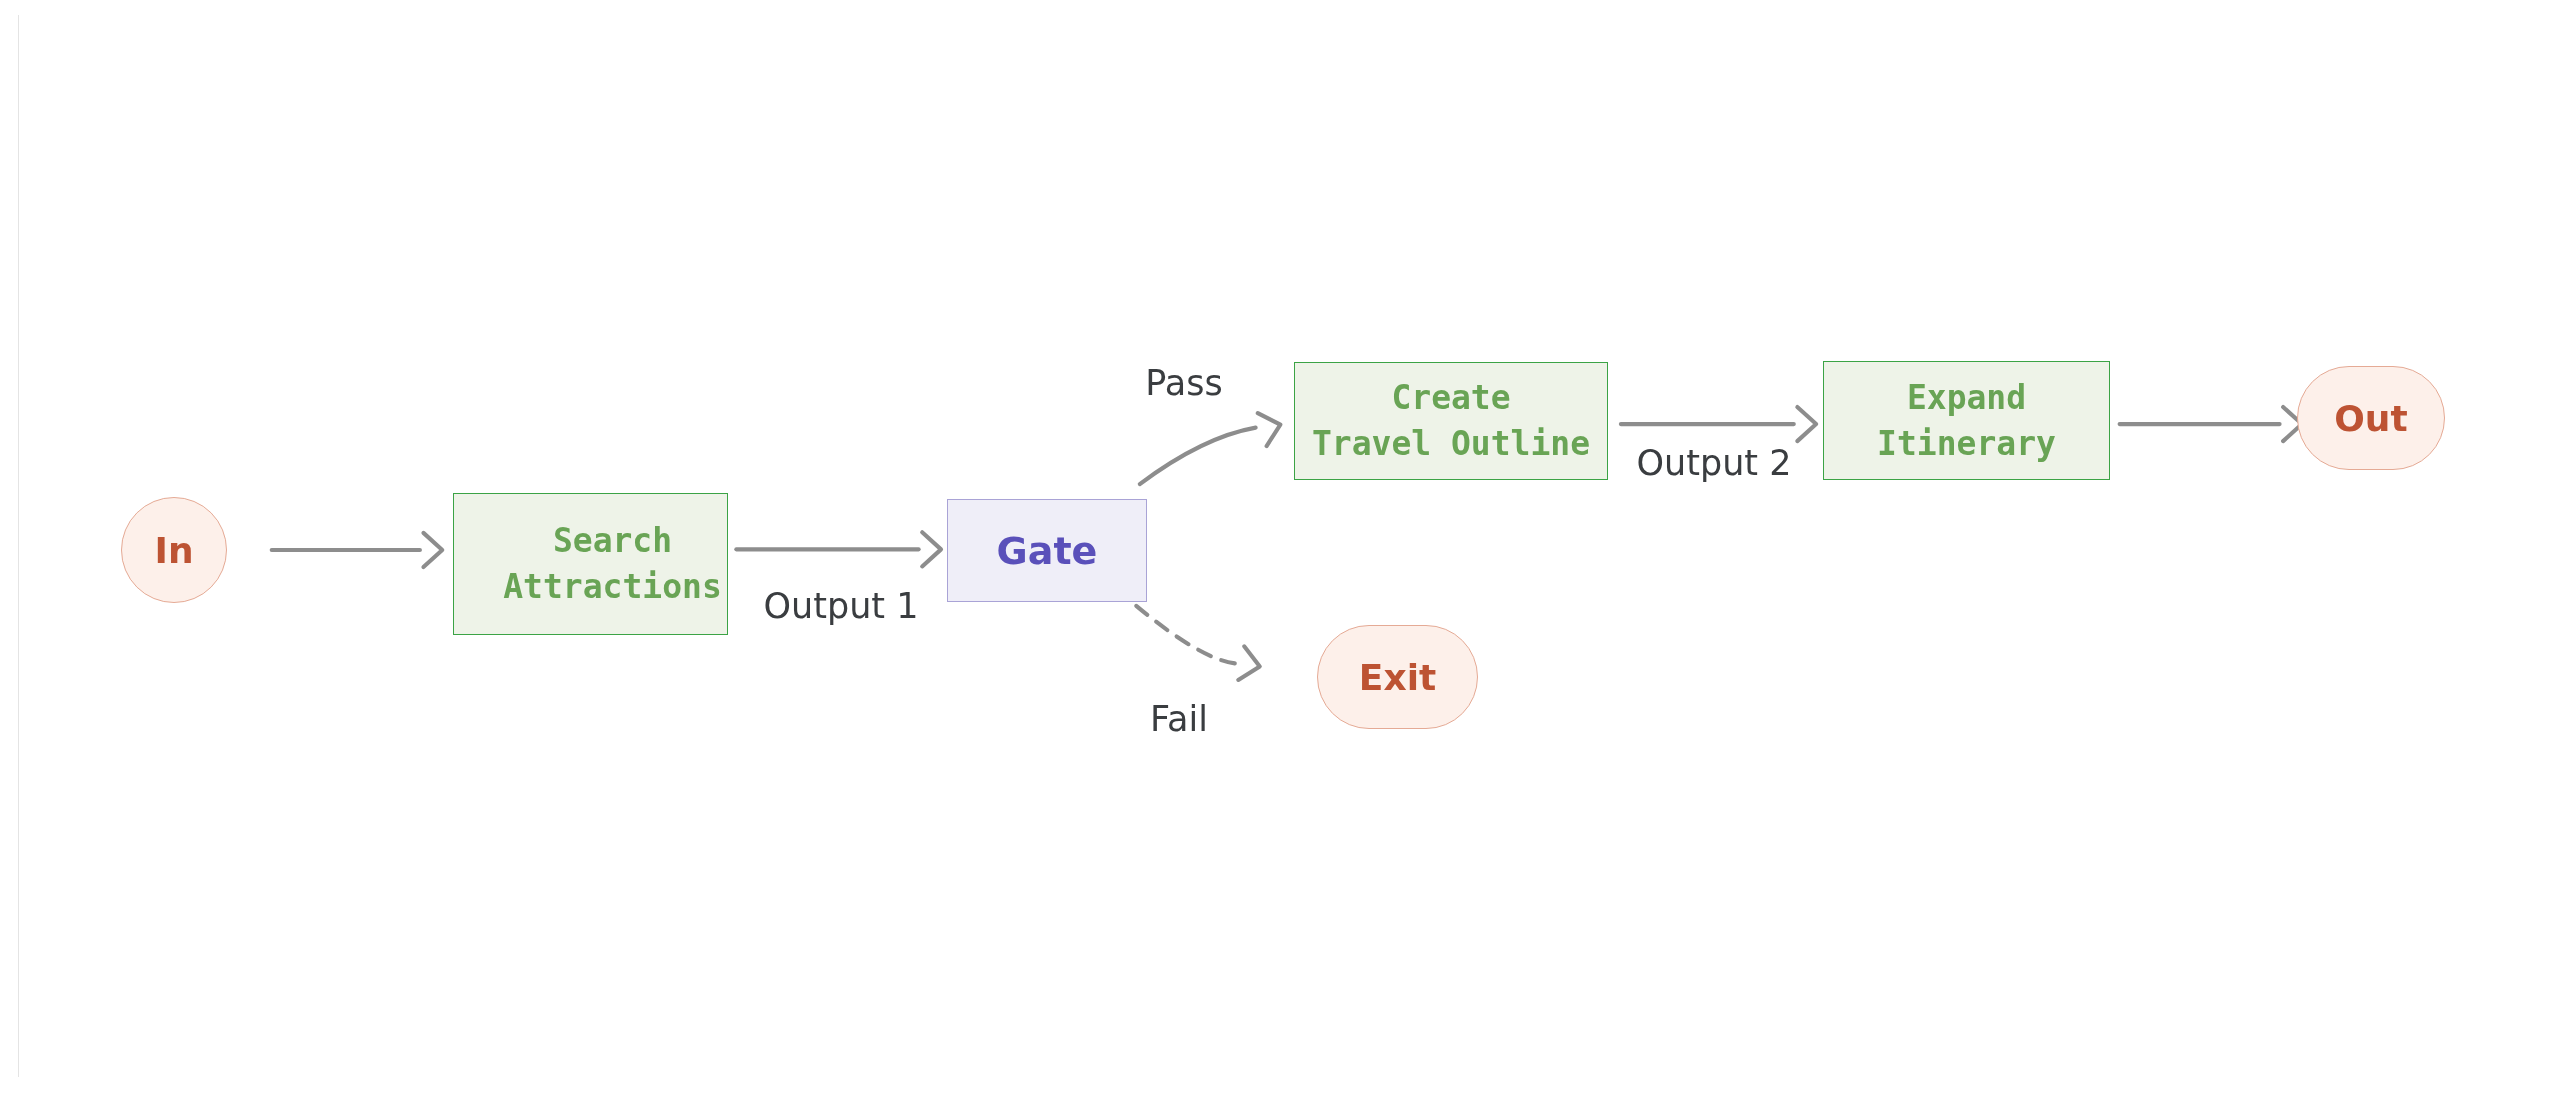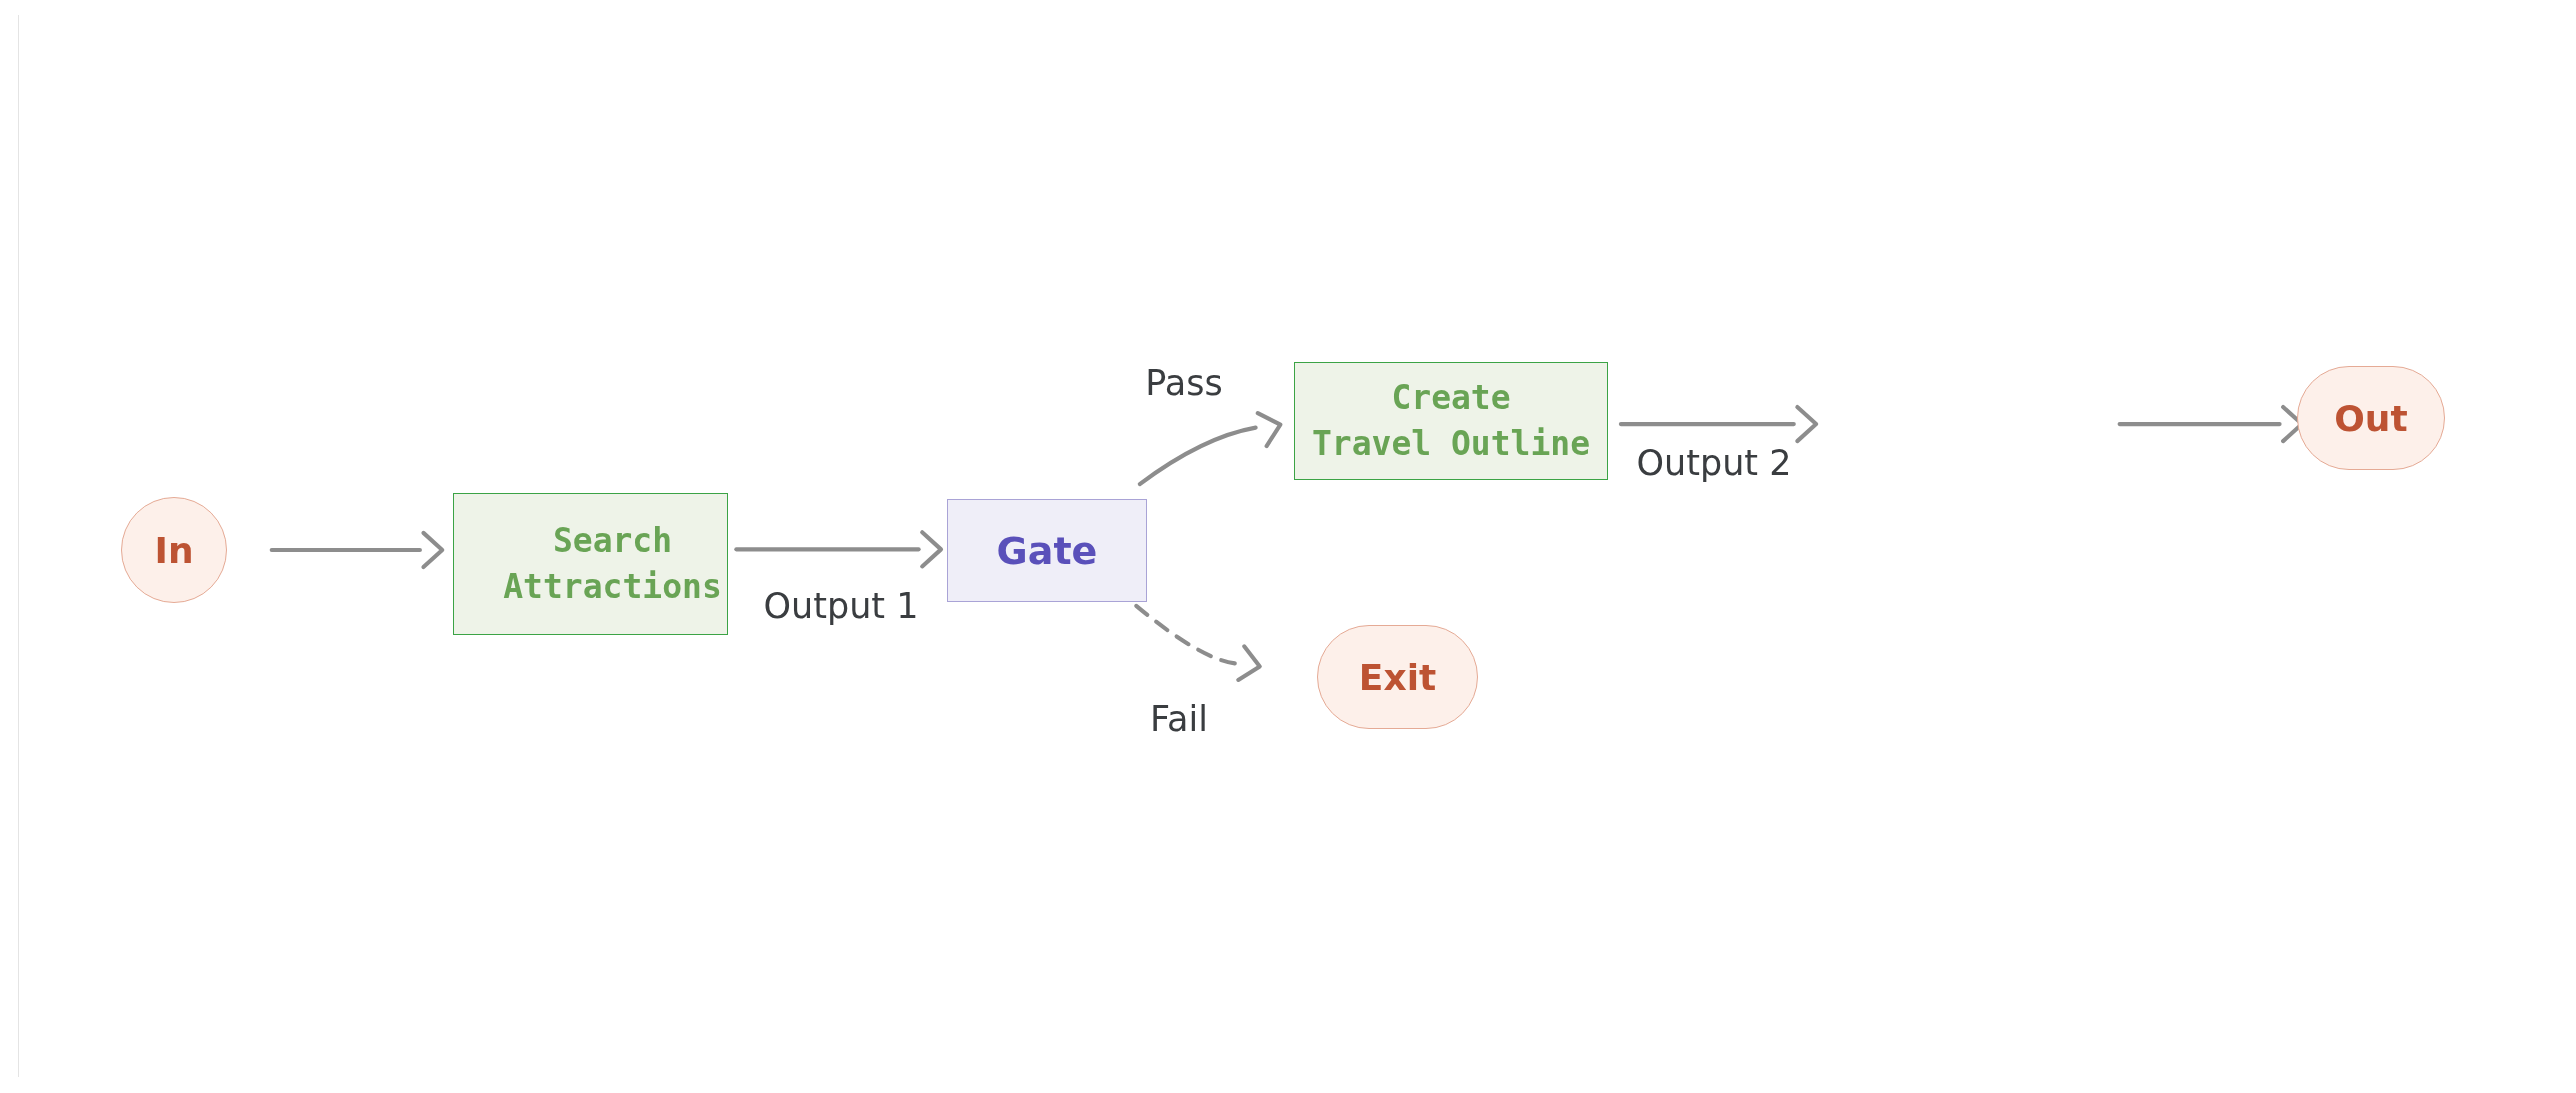--- a/index.html
+++ b/index.html
@@ -109,20 +109,24 @@
 
   <div class="node node-gate" style="left:947px; top:499px; width:200px; height:103px;">
     <span>Gate</span>
   </div>
 
   <div class="node node-tool" style="left:1294px; top:362px; width:314px; height:118px;">
     <span>Create</span>
     <span>Travel Outline</span>
   </div>
 
+  <div class="node node-tool" style="left:1823px; top:361px; width:287px; height:119px;">
+    <span>Expand</span>
+    <span>Itinerary</span>
+  </div>
 
   <div class="node node-terminal node-stadium" style="left:1317px; top:625px; width:161px; height:104px;">
     <span>Exit</span>
   </div>
 
   <div class="node node-terminal node-stadium" style="left:2297px; top:366px; width:148px; height:104px;">
     <span>Out</span>
   </div>
 
   <div class="edge-label" style="left:841px; top:606px;">Output 1</div>

